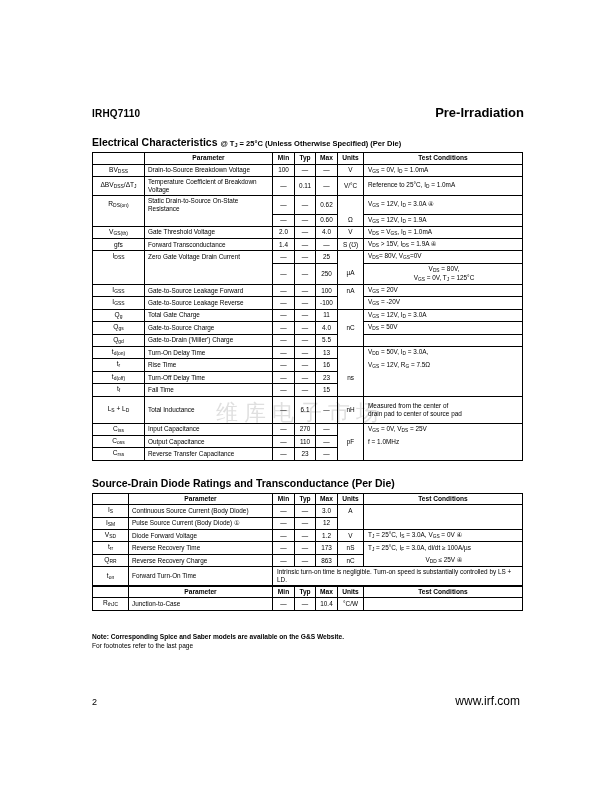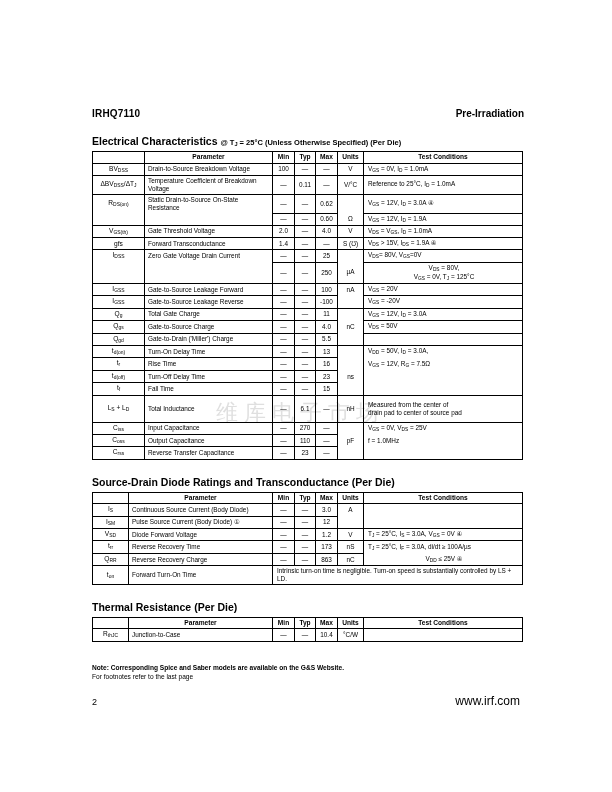--- a/index.html
+++ b/index.html
@@ -6,21 +6,21 @@
   body{
     width:612px;height:792px;background:#ffffff;
     font-family:"Liberation Sans", sans-serif;
     color:#000;position:relative;overflow:hidden;
   }
   .page{position:absolute;left:0;top:0;width:612px;height:792px;}
   .content{position:absolute;left:92px;top:100px;width:432px;}
 
   .hdr{display:flex;justify-content:space-between;align-items:baseline;font-weight:bold;font-size:9.5px;}
   .hdr .left{font-size:10px;letter-spacing:.2px;margin-top:8px;}
-  .hdr .right{font-size:10px;}
+  .hdr .right{font-size:13px;}
 
   h2.sec{font-size:10.5px;font-weight:bold;margin:16px 0 4px 0;}
   h2.sec .sub{font-size:7.5px;font-weight:bold;}
 
   table{border-collapse:collapse;width:100%;font-size:6.4px;table-layout:fixed;}
   table.main{width:430px;}
   td,th{border:1px solid #000;padding:1px 2px;vertical-align:middle;line-height:1.25;}
   th{font-weight:bold;text-align:center;font-size:6.6px;}
   .lbl{text-align:center;font-size:6.6px;}
   .param{text-align:left;padding-left:3px;}
@@ -362,21 +362,20 @@
         <td class="cond notop ct">V<sub>DD</sub> ≤ 25V ④</td>
       </tr>
       <tr>
         <td class="lbl">t<sub>on</sub></td>
         <td class="param">Forward Turn-On Time</td>
         <td class="cond" colspan="5">Intrinsic turn-on time is negligible. Turn-on speed is substantially controlled by LS + LD.</td>
       </tr>
     </tbody>
       </table>
 
-    <h2 class="sec">Thermal Resistance (Per Die)</h2>
 
     <table class="main">
       <colgroup>
         <col style="width:36px">
           <col style="width:144px">
           <col style="width:22px">
           <col style="width:21px">
           <col style="width:22px">
           <col style="width:26px">
           <col style="width:159px">

